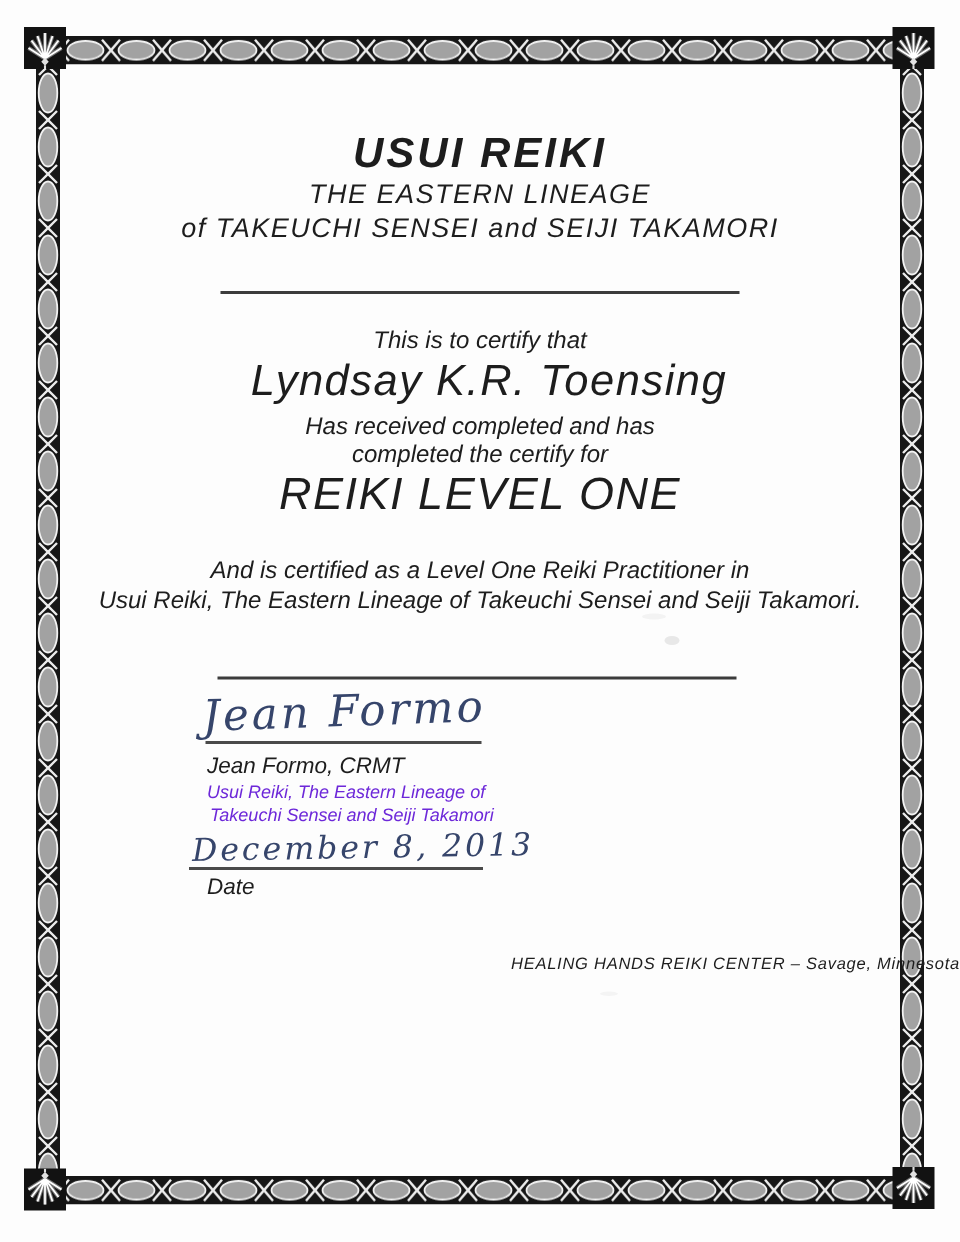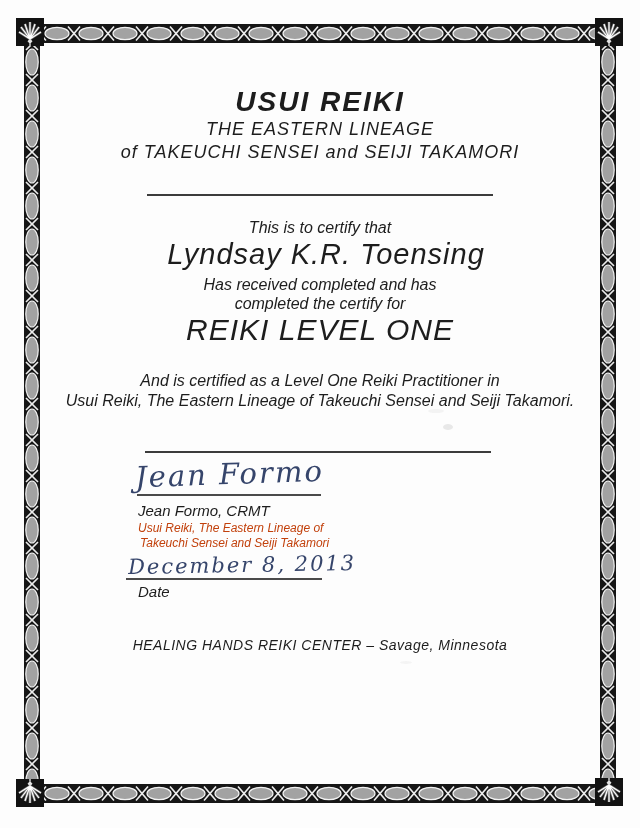--- a/index.html
+++ b/index.html
@@ -24,23 +24,23 @@
   .name{font-size:29px;letter-spacing:1px;margin-left:12px;}
   .level{font-size:30px;letter-spacing:1px;}
   .body-line{font-size:16px;}
   .script{
     font-family:"DejaVu Serif",serif;font-style:italic;
     color:#36456b;letter-spacing:2px;white-space:nowrap;
   }
   .sig-script{font-size:29px;transform:rotate(-2deg);}
   .date-script{font-size:21px;transform:rotate(-1deg);}
   .signer-name{font-size:15px;}
-  .signer-org{font-size:12px;color:#c2410c;}
+  .signer-org{font-size:12px;color:#6d28d9;}
   .date-label{font-size:15px;}
-  .footer-line{font-size:14px;letter-spacing:0.5px;}
+  .footer-line{font-size:11px;letter-spacing:0.5px;text-align:right;}
   .smudge{position:absolute;background:#b9b9b9;border-radius:50%;}
 </style>
 </head>
 <body>
 
 <svg width="0" height="0" style="position:absolute" aria-hidden="true">
   <defs>
     <pattern id="chainH" width="34" height="19" patternUnits="userSpaceOnUse">
       <rect x="0" y="0" width="34" height="19" fill="#161616"></rect>
       <g stroke="#ececec" stroke-width="1.6" fill="none">

